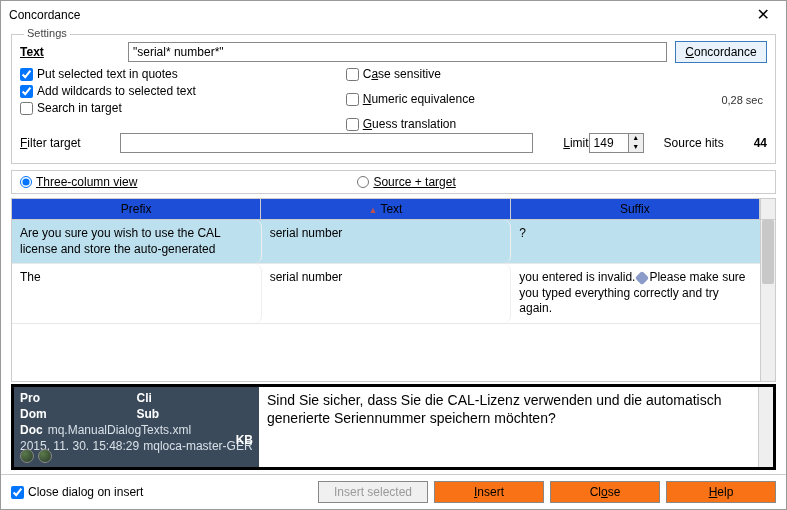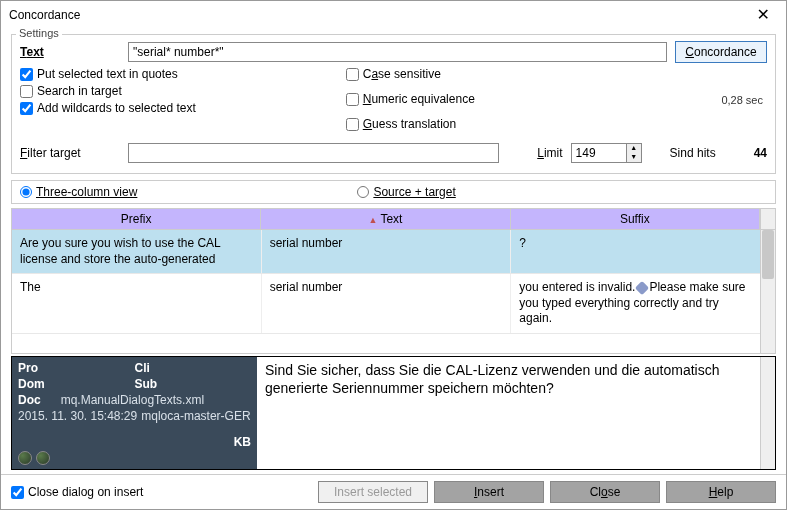--- a/index.html
+++ b/index.html
@@ -3,71 +3,71 @@
 <meta charset="utf-8">
 <style>
 * { box-sizing: border-box; margin: 0; padding: 0; font-family: "Segoe UI", Tahoma, sans-serif; font-size: 12px; }
 body { background: #fff; width: 787px; height: 510px; overflow: hidden; color: #000; }
 .window { width: 100%; height: 100%; border: 1px solid #999; display: flex; flex-direction: column; }
 .titlebar { display: flex; justify-content: space-between; align-items: center; padding: 4px 8px; font-size: 13px; }
 .titlebar .close { font-size: 16px; cursor: pointer; padding: 0 8px; }
 .content { flex: 1; padding: 6px 10px 4px 10px; display: flex; flex-direction: column; }
 
 .settings-group { border: 1px solid #ccc; padding: 6px 8px 10px 8px; position: relative; margin-bottom: 6px; }
-.settings-group > .legend { position: absolute; top: -8px; left: 4px; background: #fff; padding: 0 3px; font-size: 11px; color: #444; }
+.settings-group > .legend { position: absolute; top: -8px; left: 12px; background: #fff; padding: 0 3px; font-size: 11px; color: #444; }
 
 .row1 { display: flex; align-items: center; gap: 8px; margin-bottom: 4px; }
 .label-text { font-weight: bold; text-decoration: underline; width: 100px; }
 .text-input { flex: 1; border: 1px solid #888; padding: 2px 4px; height: 20px; font-size: 12px; }
-.btn { border: 1px solid #888; background: #a3a3a3; padding: 3px 10px; cursor: pointer; text-align: center; }
+.btn { border: 1px solid #888; background: #f97316; padding: 3px 10px; cursor: pointer; text-align: center; }
 .btn-conc { border: 1px solid #3a7abf; background: #eaf3fc; padding: 3px 8px; min-width: 92px; }
 .timing { text-align: right; font-size: 11px; color: #333; padding-right: 4px; margin-top: 27px; }
 
 .settings-cols { display: flex; gap: 20px; }
 .col-left { display: flex; flex-direction: column; gap: 3px; }
 .col-mid { display: flex; flex-direction: column; gap: 11px; margin-left: 130px; }
 .chk { display: flex; align-items: center; gap: 4px; }
 .chk input { width: 13px; height: 13px; }
 
-.filter-row { display: flex; align-items: center; gap: 8px; margin-top: 12px; }
+.filter-row { display: flex; align-items: center; gap: 0; margin-top: 2px; }
 .filter-label { width: 100px; }
 .filter-input { flex: 1; border: 1px solid #888; height: 20px; }
 .limit-label { margin-left: 30px; }
 .num-field { display: inline-flex; align-items: center; }
-.num-input { width: 56px; border: 1px solid #888; height: 20px; text-align: left; padding: 0 4px; }
+.num-input { width: 40px; border: 1px solid #888; height: 20px; text-align: left; padding: 0 4px; }
 .spin { display: flex; flex-direction: column; border: 1px solid #888; border-left: none; height: 20px; }
 .spin div { width: 14px; height: 9px; font-size: 7px; line-height: 8px; text-align: center; background: #eee; cursor: pointer; }
 .hits-label { margin-left: 20px; }
 .hits-val { margin-left: 30px; font-weight: bold; }
 
 .view-row { border: 1px solid #ccc; padding: 4px 8px; display: flex; align-items: center; gap: 30px; margin-bottom: 4px; text-decoration: underline; }
 .radio { display: flex; align-items: center; gap: 4px; }
 .radio input { width: 12px; height: 12px; }
 
 .table-area { border: 1px solid #ccc; flex: 1; display: flex; flex-direction: column; overflow: hidden; min-height: 120px; }
-.thead { display: flex; border-bottom: 1px solid #ccc; background: #c4b5fd; }
+.thead { display: flex; border-bottom: 1px solid #ccc; background: #1d4ed8; }
 .th { flex: 1; text-align: center; padding: 3px; border-right: 1px solid #ccc; font-size: 12px; }
 .th:last-child { border-right: none; }
 .th.sorted::before { content: "▲"; color: #c05050; font-size: 9px; margin-right: 3px; }
 .scrollbar-spacer { width: 15px; background: #efefef; border-left: 1px solid #ccc; }
 .tbody { flex: 1; overflow: hidden; display: flex; }
 .rows { flex: 1; }
 .trow { display: flex; border-bottom: 1px solid #e8e8e8; font-size: 14px; }
 .trow.sel { background: #bde0ef; }
-.td { flex: 1; padding: 6px 8px; border-right: 1px solid #eee; line-height: 1.3; }
+.td { flex: 1; padding: 6px 8px; border-right: 1px solid #eee; line-height: 1.3; border-radius: 7px; }
 .td:last-child { border-right: none; }
 .bullet { display: inline-block; width: 10px; height: 10px; background: #8a9ac9; transform: rotate(45deg); margin: 0 2px; border-radius: 2px; vertical-align: middle; }
 .vscroll { width: 15px; background: #efefef; border-left: 1px solid #ccc; position: relative; }
 .vscroll .thumb { position: absolute; left: 1px; right: 1px; top: 0; height: 40%; background: #c8c8c8; border-radius: 2px; }
 
-.detail-area { display: flex; border: 1px solid #000000; margin-top: 2px; height: 114px; }
+.detail-area { display: flex; border: 3px solid #000000; margin-top: 2px; height: 86px; }
 .meta-panel { width: 245px; background: #3a4a5a; color: #d8e0e8; font-size: 11px; padding: 4px 6px; position: relative; }
 .meta-grid { display: grid; grid-template-columns: 32px 1fr 32px 1fr; row-gap: 2px; }
 .meta-k { font-weight: bold; color: #fff; }
-.meta-doc { grid-column: 1 / span 4; display: flex; gap: 20px; }
+.meta-doc { grid-column: 1 / span 4; display: flex; gap: 5px; }
 .meta-ts { grid-column: 1 / span 4; display: flex; gap: 4px; }
 .meta-icons { position: absolute; bottom: 4px; left: 6px; display: flex; gap: 4px; }
 .meta-icons .ico { width: 14px; height: 14px; background: radial-gradient(circle at 30% 30%, #5a7a4a, #2a3a2a); border-radius: 50%; border: 1px solid #888; }
 .meta-kb { position: absolute; bottom: 20px; right: 6px; font-weight: bold; color: #fff; }
 .trans-panel { flex: 1; padding: 4px 8px; font-size: 14px; line-height: 1.3; overflow: hidden; }
 .trans-scroll { width: 15px; background: #efefef; border-left: 1px solid #ccc; }
 
 .footer { border-top: 1px solid #ccc; padding: 6px 10px; display: flex; align-items: center; gap: 6px; }
 .footer .spacer { flex: 1; }
 .footer .btn { min-width: 110px; }
@@ -94,26 +94,26 @@
       </div>
 
       <div style="display:flex;">
         <div class="settings-cols" style="flex:1;">
           <div class="col-left">
             <label class="chk">
                 <input type="checkbox" checked="" style="">
                 <span>Put selected text in quotes</span>
               </label>
             <label class="chk">
-                <input type="checkbox" style="">
-                <span>Search in target</span>
-              </label>
-            <label class="chk">
                 <input type="checkbox" checked="" style="">
                 <span>Add wildcards to selected text</span>
+              </label>
+            <label class="chk">
+                <input type="checkbox" style="">
+                <span>Search in target</span>
               </label>
           </div>
           <div class="col-mid">
             <label class="chk">
                 <input type="checkbox" style="">
                 <span>C<span class="u">a</span>se sensitive</span>
               </label>
             <label class="chk">
                 <input type="checkbox" style="">
                 <span><span class="u">N</span>umeric equivalence</span>
@@ -133,21 +133,21 @@
         <span class="filter-label"><span class="u">F</span>ilter target</span>
         <input class="filter-input" value="" style="">
         <span class="limit-label"><span class="u">L</span>imit</span>
         <span class="num-field">
           <input class="num-input" value="149" style="">
           <span class="spin">
               <div>▲</div>
               <div>▼</div>
             </span>
         </span>
-        <span class="hits-label">Sind hits</span>
+        <span class="hits-label">Source hits</span>
         <span class="hits-val">44</span>
       </div>
     </div>
 
     <div class="view-row">
       <label class="radio">
           <input type="radio" name="view" checked="" style="">
           <span>Three-column view</span>
         </label>
       <label class="radio" style="margin-left:190px;justify-content:flex-end;">

